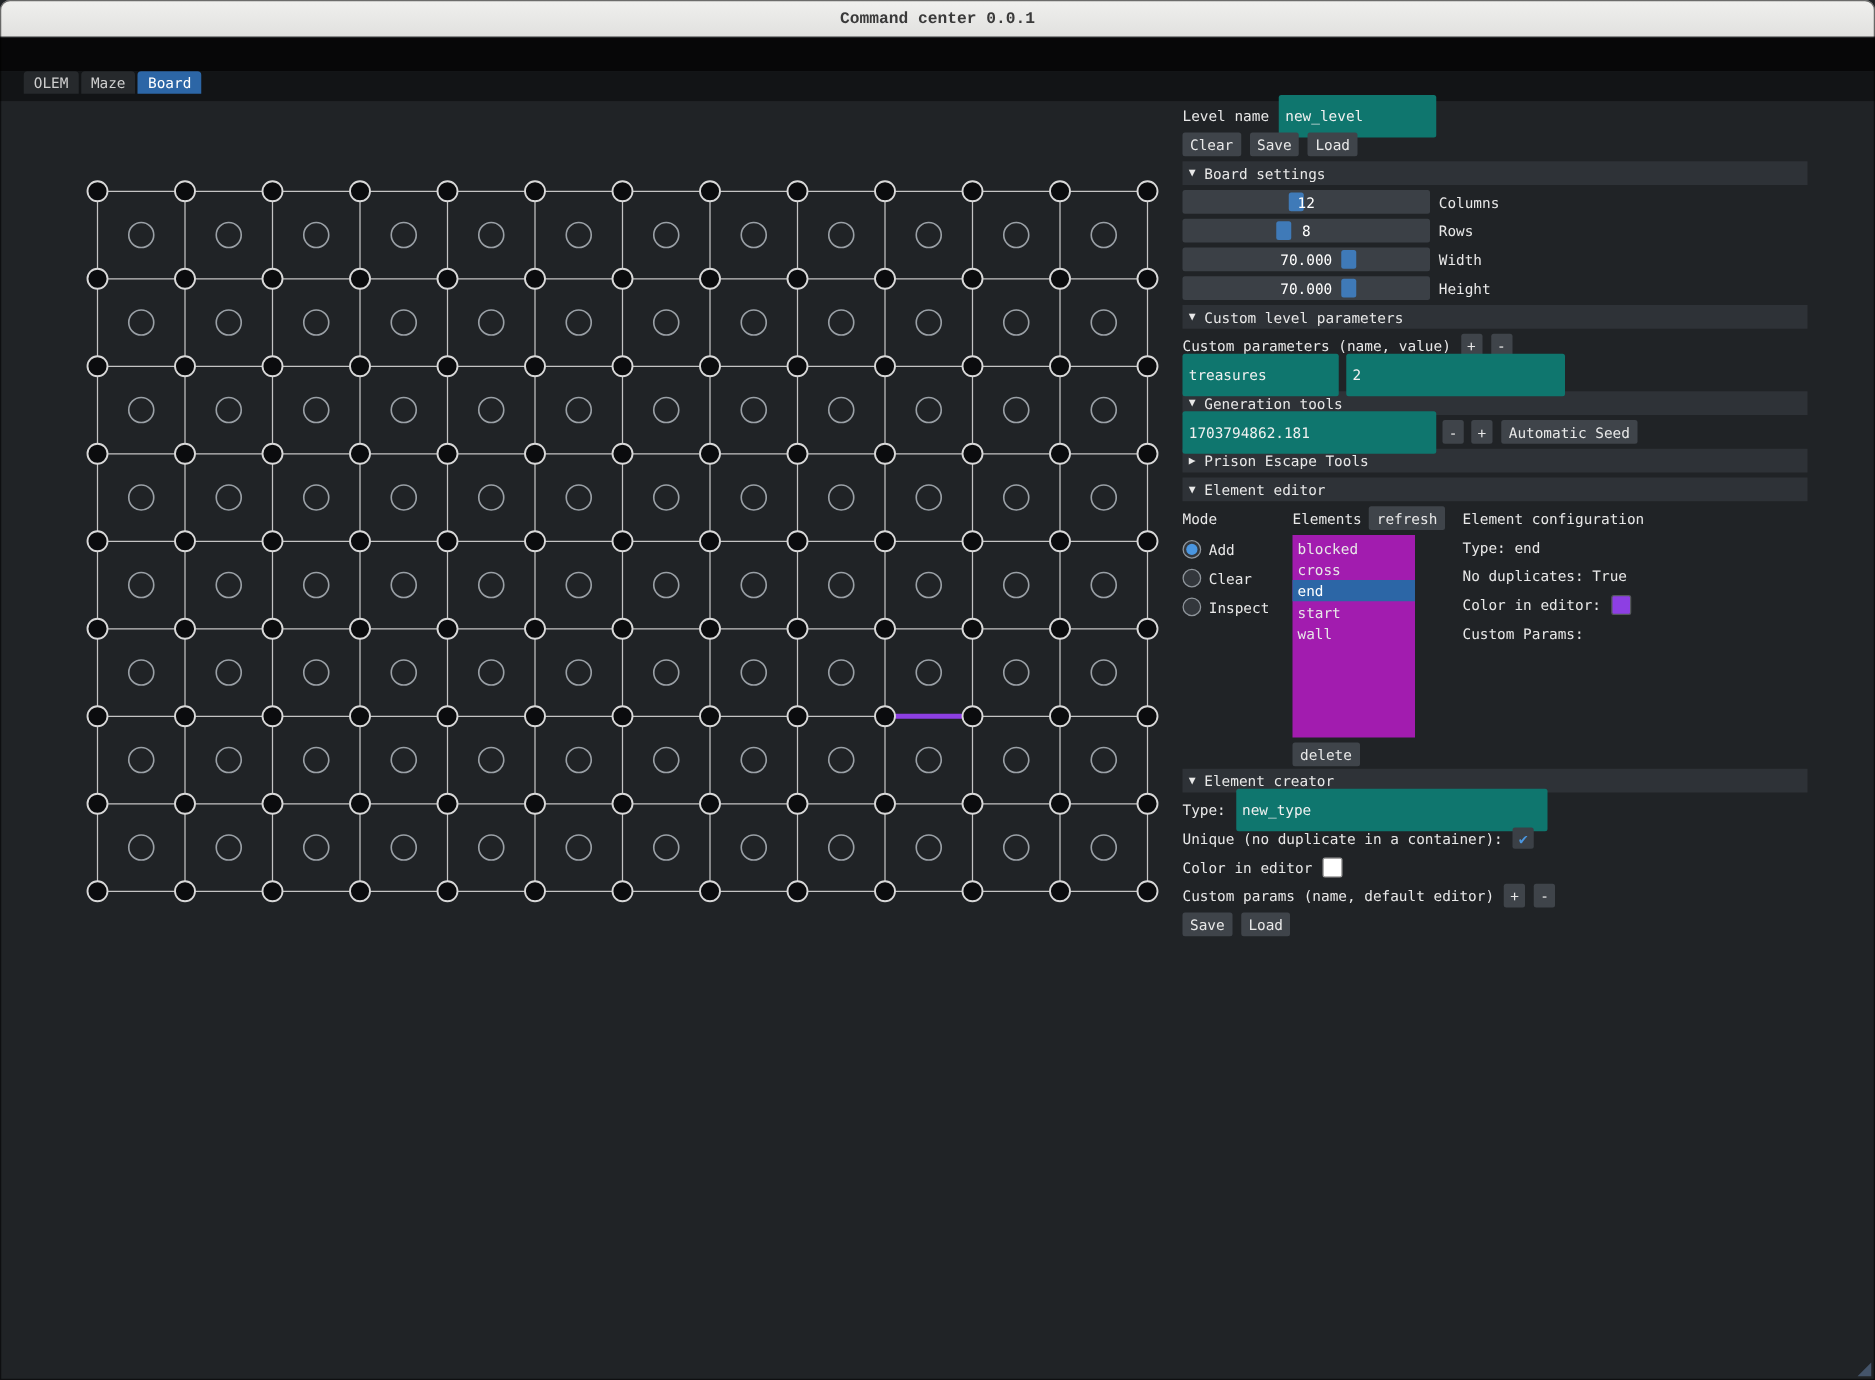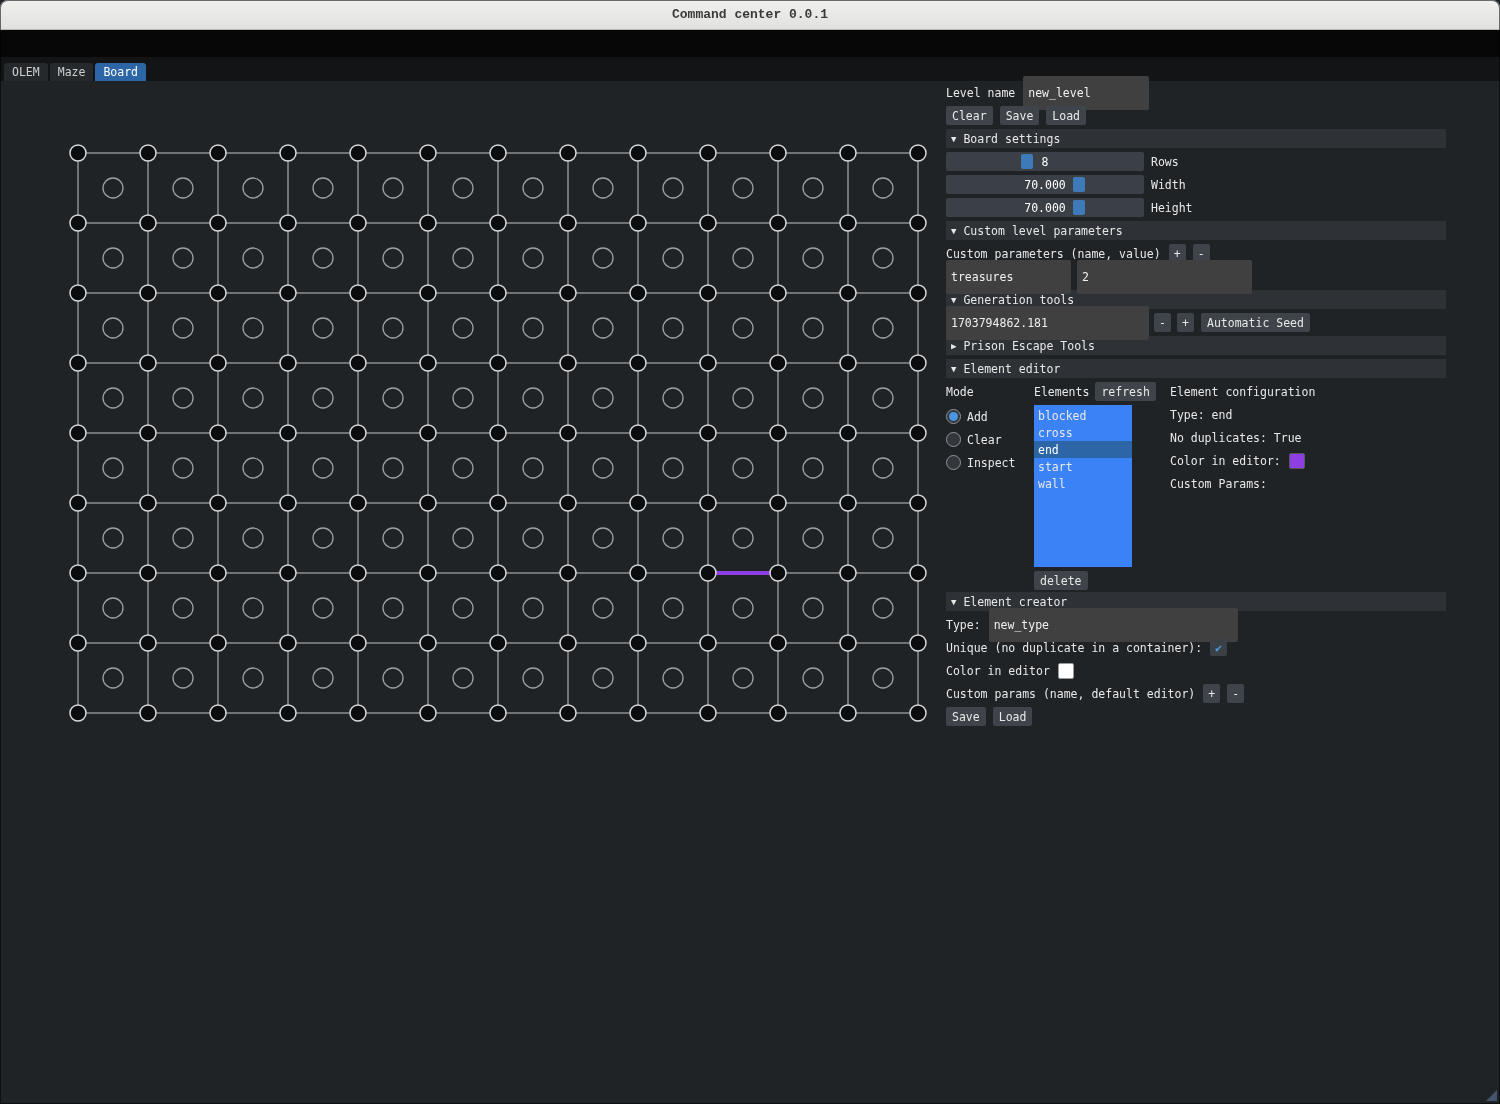--- a/index.html
+++ b/index.html
@@ -9,40 +9,40 @@
     font-family:"DejaVu Sans Mono","Liberation Mono",monospace;
     font-size:11.5px;color:#e8e8e8;
   }
   
   .titlebar{height:30px;background:linear-gradient(#f0f0ee,#e1e1df);
     border-radius:8px 8px 0 0;border-bottom:1px solid #b8b8b6;
     display:flex;align-items:center;justify-content:center}
   .titlebar .title{font-family:Liberation Mono, monospace;font-weight:bold;
     font-size:13px;color:#3a3a3a}
   .menustrip{height:27px;background:#070708}
-  .tabbar{height:24px;background:#121416;display:flex;align-items:flex-end;
-    padding-left:4px;gap:2px}
+  .tabbar{height:24px;background:#121416;display:flex;
+    padding-left:19px;gap:2px}
   .tab{height:18px;padding:0 8px;display:flex;align-items:center;
     background:#26292c;color:#cfcfcf;border-radius:3px 3px 0 0;cursor:pointer}
   .tab.active{background:var(--accent);color:#fff}
   .content{position:absolute;top:81px;left:0;right:0;bottom:0;background:#202326}
   #board-svg{position:absolute;left:0;top:0}
   .grip{position:absolute;right:3px;bottom:3px;width:0;height:0;
     border-left:11px solid transparent;border-bottom:11px solid #44546a}
   body::after{content:'';position:absolute;inset:0;pointer-events:none;
     box-shadow:inset 0 0 0 1px rgba(0,0,0,.55);border-radius:8px 8px 0 0}
   
   .panel{position:absolute;left:946px;top:2px;width:500px}
   .row{display:flex;align-items:center;height:19px;margin-bottom:4px}
   .lblrow{display:flex;align-items:center;height:19px;margin-bottom:4px}
   .lbl{margin-right:8px}
   .header{display:flex;align-items:center;gap:7px;height:19px;margin:2px 0 4px;
     background:#2e3237;padding-left:5px;cursor:pointer}
   .caret{font-size:9px;color:#e8e8e8}
-  .input{height:34px;background:#404040;border-radius:2px;display:flex;
+  .input{height:34px;background:#0f766e;border-radius:2px;display:flex;
     align-items:center;padding:0 5px;color:#f0f0f0;cursor:text}
   .btn{height:19px;background:#3f444a;border:none;border-radius:2px;color:#e8e8e8;
     font:inherit;padding:0 6px;margin-right:7px;cursor:pointer;
     display:inline-flex;align-items:center;justify-content:center}
   .btn.sq{width:17px;padding:0}
   .slider{position:relative;width:198px;height:19px;background:#3b4046;
     border-radius:2px;margin-right:7px;cursor:ew-resize}
   .slider .grab{position:absolute;top:2px;bottom:2px;width:12px;border-radius:2px;
     background:var(--slider_grab)}
   .slider .sv{position:absolute;inset:0;display:flex;align-items:center;
@@ -51,21 +51,21 @@
   .ee-cols{display:flex;margin-bottom:0}
   .ee-col1{width:88px}
   .ee-col2{width:136px}
   .ee-col3{flex:1}
   .mode-row{display:flex;align-items:flex-end;gap:6px;height:19px;margin-bottom:4px;cursor:pointer}
   .radio{position:relative;width:15px;height:15px;border-radius:50%;
     border:1px solid #8f959b;background:#33373c;flex:0 0 auto}
   .radio .dot{display:none;position:absolute;inset:2px;border-radius:50%;
     background:var(--accent_bright)}
   .mode-row.on .radio .dot{display:block}
-  .listbox{width:98px;height:162px;background:#3b82f6;margin-bottom:4px;padding-top:2px}
+  .listbox{width:98px;height:162px;background:#a21caf;margin-bottom:4px;padding-top:2px}
   .list-item{height:17px;display:flex;align-items:center;padding-left:4px;cursor:pointer}
   .list-item.selected{background:var(--accent);color:#fff}
   .checkbox{width:17px;height:17px;background:#3b4046;border-radius:2px;
     display:flex;align-items:center;justify-content:center;margin-left:8px;cursor:pointer}
   .check{color:var(--accent_bright);font-size:12px;line-height:1}
   .swatch{width:16px;height:16px;border-radius:2px;margin-left:8px;cursor:pointer;flex:0 0 auto}
   .swatch.purple{background:var(--element_purple);border:1px solid #55585c}
   .swatch.white{background:var(--swatch_white);border:1px solid #9a9a9a}
   .mr5{margin-right:5px}.mr6{margin-right:6px}
 </style>
@@ -337,20 +337,27 @@
       <button class="btn">Save</button>
       <button class="btn">Load</button>
     </div>
 
     <div class="header">
       <span class="caret">▼</span>
       <span>Board settings</span>
     </div>
     <div class="row">
       <div class="slider">
+        <div class="grab" style="left:43%"></div>
+        <span class="sv">12</span>
+      </div>
+      <span>Columns</span>
+    </div>
+    <div class="row">
+      <div class="slider">
         <div class="grab" style="left:38%"></div>
         <span class="sv">8</span>
       </div>
       <span>Rows</span>
     </div>
     <div class="row">
       <div class="slider">
         <div class="grab" style="left:64%"></div>
         <span class="sv">70.000</span>
       </div>

